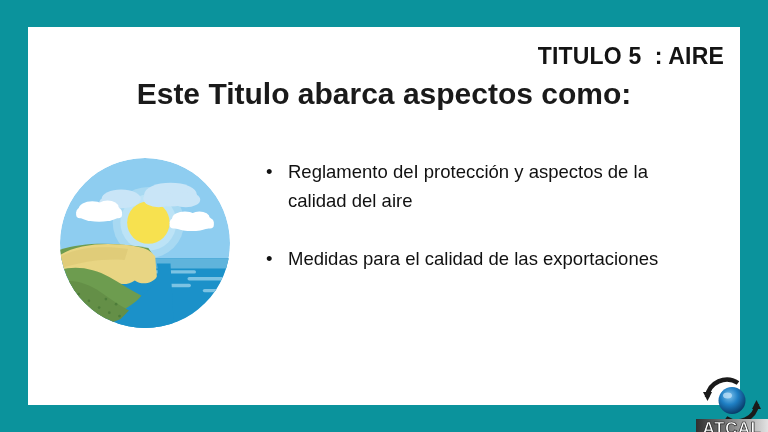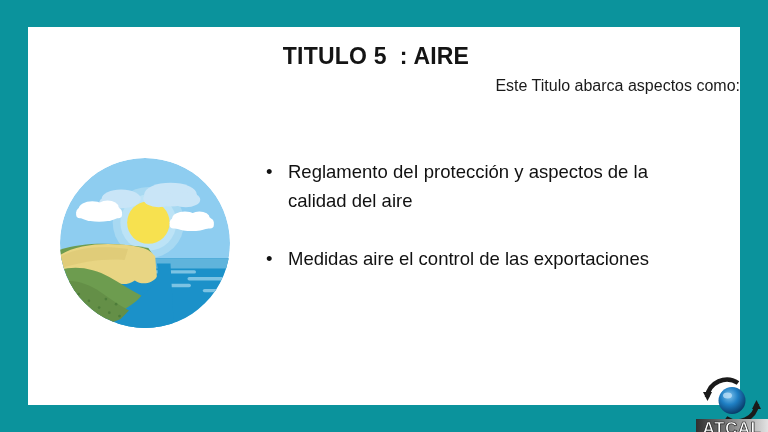--- a/index.html
+++ b/index.html
@@ -14,28 +14,28 @@
   }
   .inner{
     position:absolute;left:28px;top:27px;
     width:712px;height:378px;
     background:#ffffff;box-sizing:border-box;
   }
 
   
   .title{
     position:absolute;left:0;top:16px;width:696px;
-    text-align:center;
+    text-align:right;
     font-size:23px;font-weight:bold;color:#141414;
     letter-spacing:.2px;white-space:pre;
   }
   .subtitle{
     position:absolute;left:0;top:50px;width:712px;
-    text-align:right;
-    font-size:16px;font-weight:normal;color:#1a1a1a;
+    text-align:center;
+    font-size:30px;font-weight:bold;color:#1a1a1a;
   }
 
   
   .bullets{
     position:absolute;left:232px;top:130px;width:420px;
   }
   .bullet-item{
     position:relative;padding-left:28px;
     font-size:18.5px;line-height:29px;color:#111111;
     margin-bottom:29px;
@@ -70,21 +70,21 @@
     <div class="title">TITULO 5  : AIRE</div>
     <div class="subtitle">Este Titulo abarca aspectos como:</div>
 
     <div class="bullets">
       <div class="bullet-item">
         <span class="bullet-dot">•</span>
         <span class="bullet-text"> Reglamento deI protección y aspectos de la calidad del aire</span>
       </div>
       <div class="bullet-item">
         <span class="bullet-dot">•</span>
-        <span class="bullet-text">Medidas aire el control de las exportaciones</span>
+        <span class="bullet-text">Medidas para el calidad de las exportaciones</span>
       </div>
     </div>
 
     <div class="illustration">
       <svg viewBox="0 0 200 200" xmlns="http://www.w3.org/2000/svg">
         <defs>
           <clipPath id="circleClip">
               <circle cx="100" cy="100" r="100"></circle>
             </clipPath>
         </defs>

